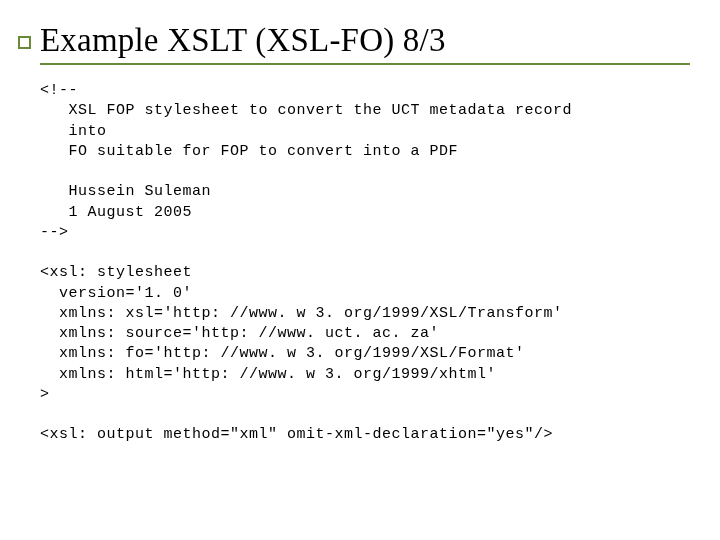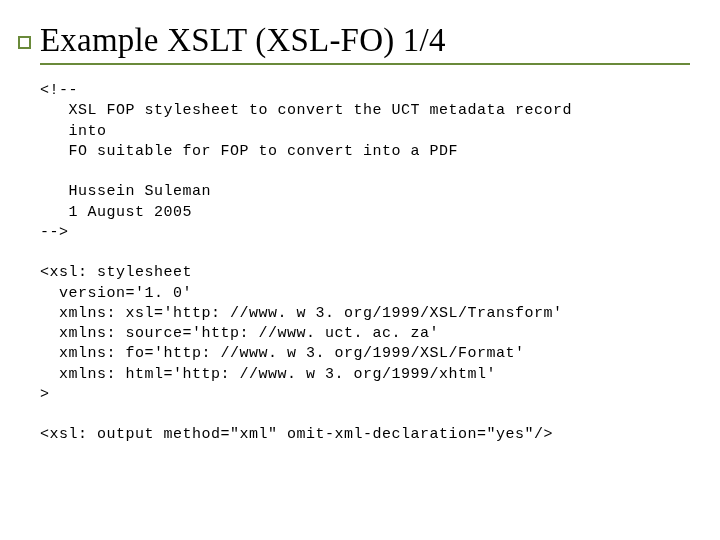--- a/index.html
+++ b/index.html
@@ -39,21 +39,21 @@
     line-height: 1.35;
     white-space: pre;
     color: #000;
     letter-spacing: 0.5px;
   }
 </style>
 </head>
 <body>
 
 <div class="bullet"></div>
-<h1 class="title">Example XSLT (XSL-FO) 1/4</h1>
+<h1 class="title">Example XSLT (XSL-FO) 8/3</h1>
 <div class="underline"></div>
 <div class="code">&lt;!--
    XSL FOP stylesheet to convert the UCT metadata record
    into
    FO suitable for FOP to convert into a PDF
 
    Hussein Suleman
    1 August 2005
 --&gt;
 

